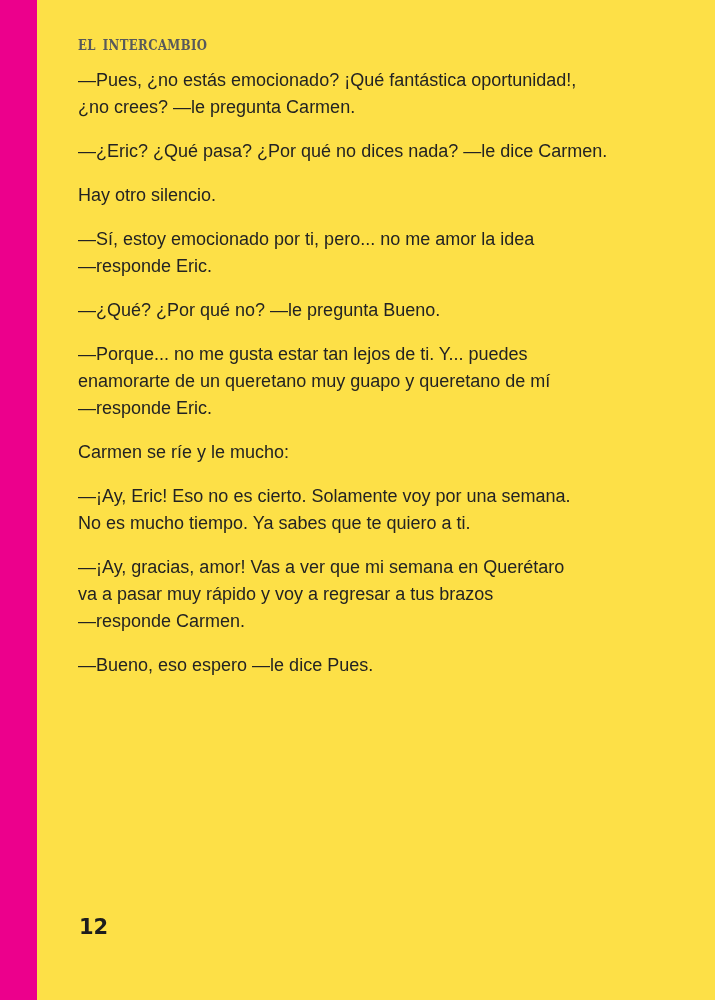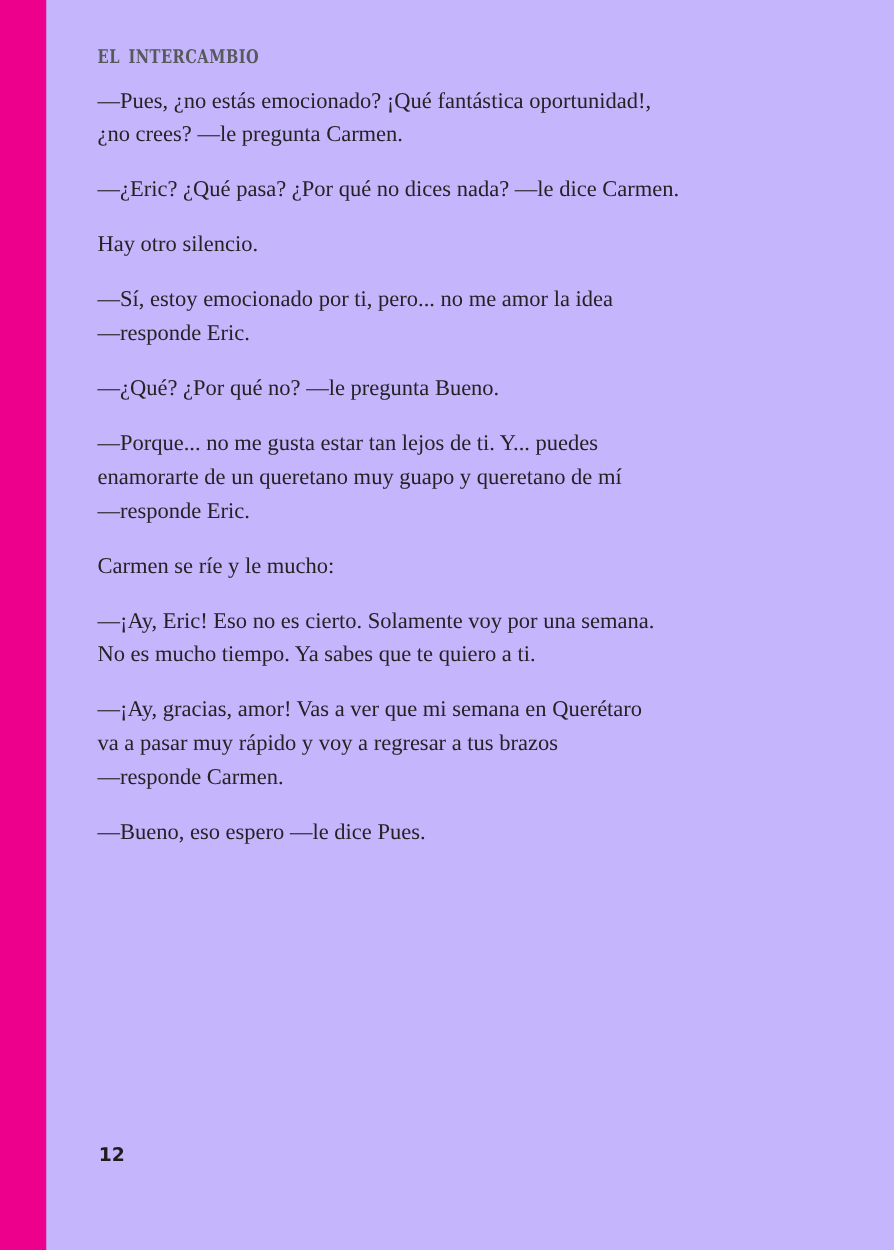--- a/index.html
+++ b/index.html
@@ -4,21 +4,21 @@
 <style>
   html, body {
     margin: 0;
     padding: 0;
     background: #ffffff;
   }
   .page {
     position: relative;
     width: 715px;
     height: 1000px;
-    background: #c4b5fd;
+    background: #fde047;
     overflow: hidden;
   }
   .spine-stripe {
     position: absolute;
     left: 0;
     top: 0;
     width: 37px;
     height: 1000px;
     background: #EC008C;
   }
@@ -34,34 +34,34 @@
     font-size: 15px;
     color: #58595B;
     letter-spacing: 0.5px;
     word-spacing: 3px;
     transform: scaleX(0.78);
     transform-origin: left center;
     margin: 0 0 13px 0;
     white-space: nowrap;
   }
   .para {
-    font-family: Liberation Serif, serif;
+    font-family: Liberation Sans, sans-serif;
     font-size: 18px;
     line-height: 27px;
     color: #232323;
     margin: 0 0 17px 0;
     white-space: pre-line;
   }
   .page-number {
     position: absolute;
     left: 79px;
     top: 915px;
     font-family: "DejaVu Sans", "Liberation Sans", sans-serif;
     font-weight: 700;
-    font-size: 15px;
+    font-size: 21px;
     color: #1d1d1d;
   }
 </style>
 </head>
 <body>
 
 <div class="page">
   <div class="spine-stripe" style="background: rgb(236, 0, 140);"></div>
 
   <div class="content">

